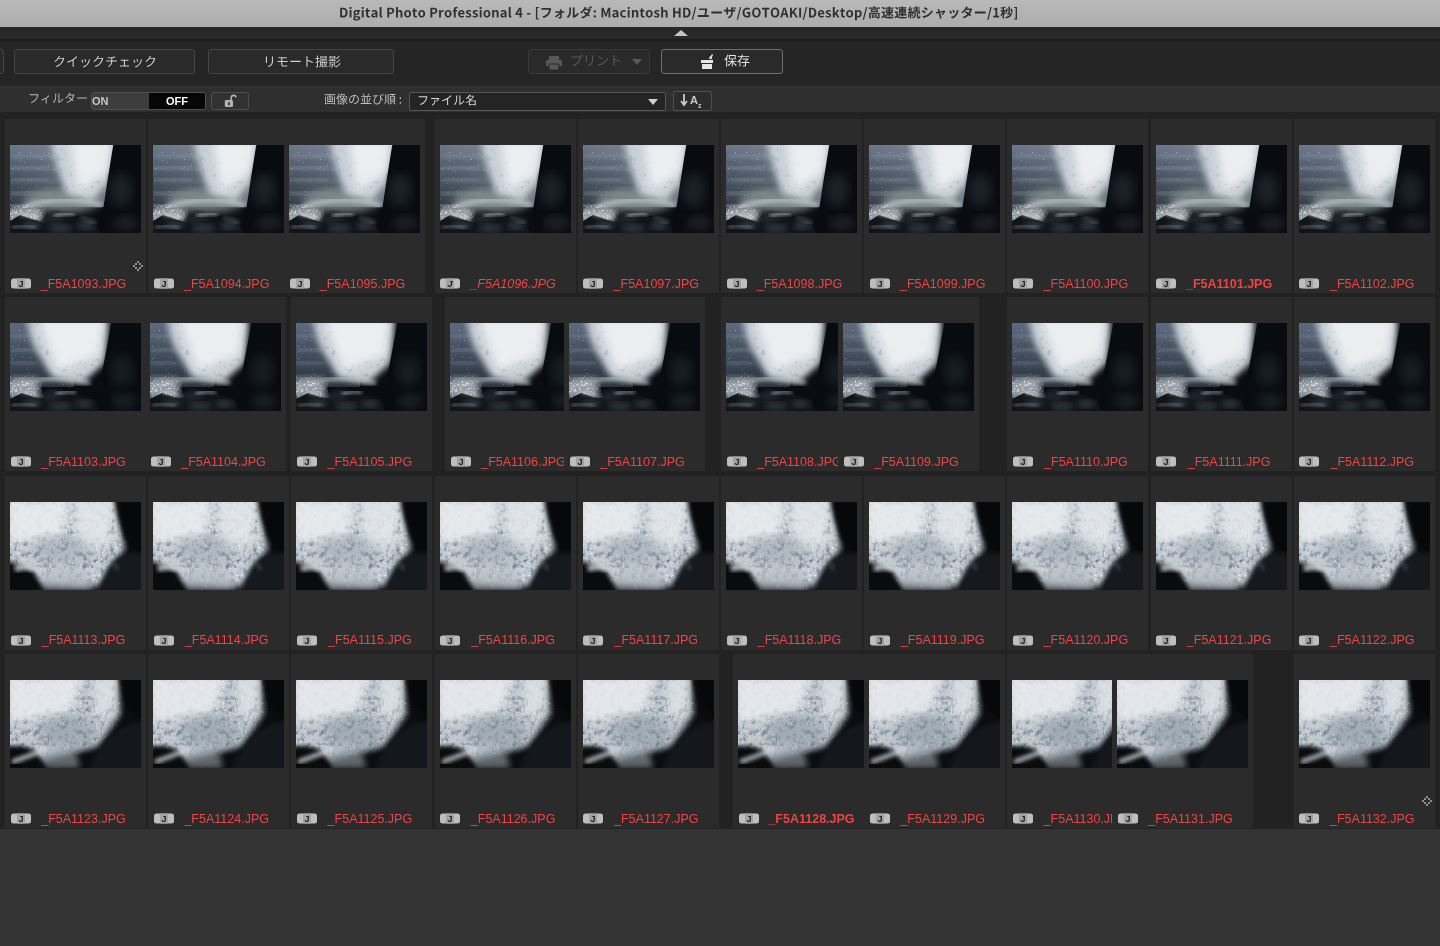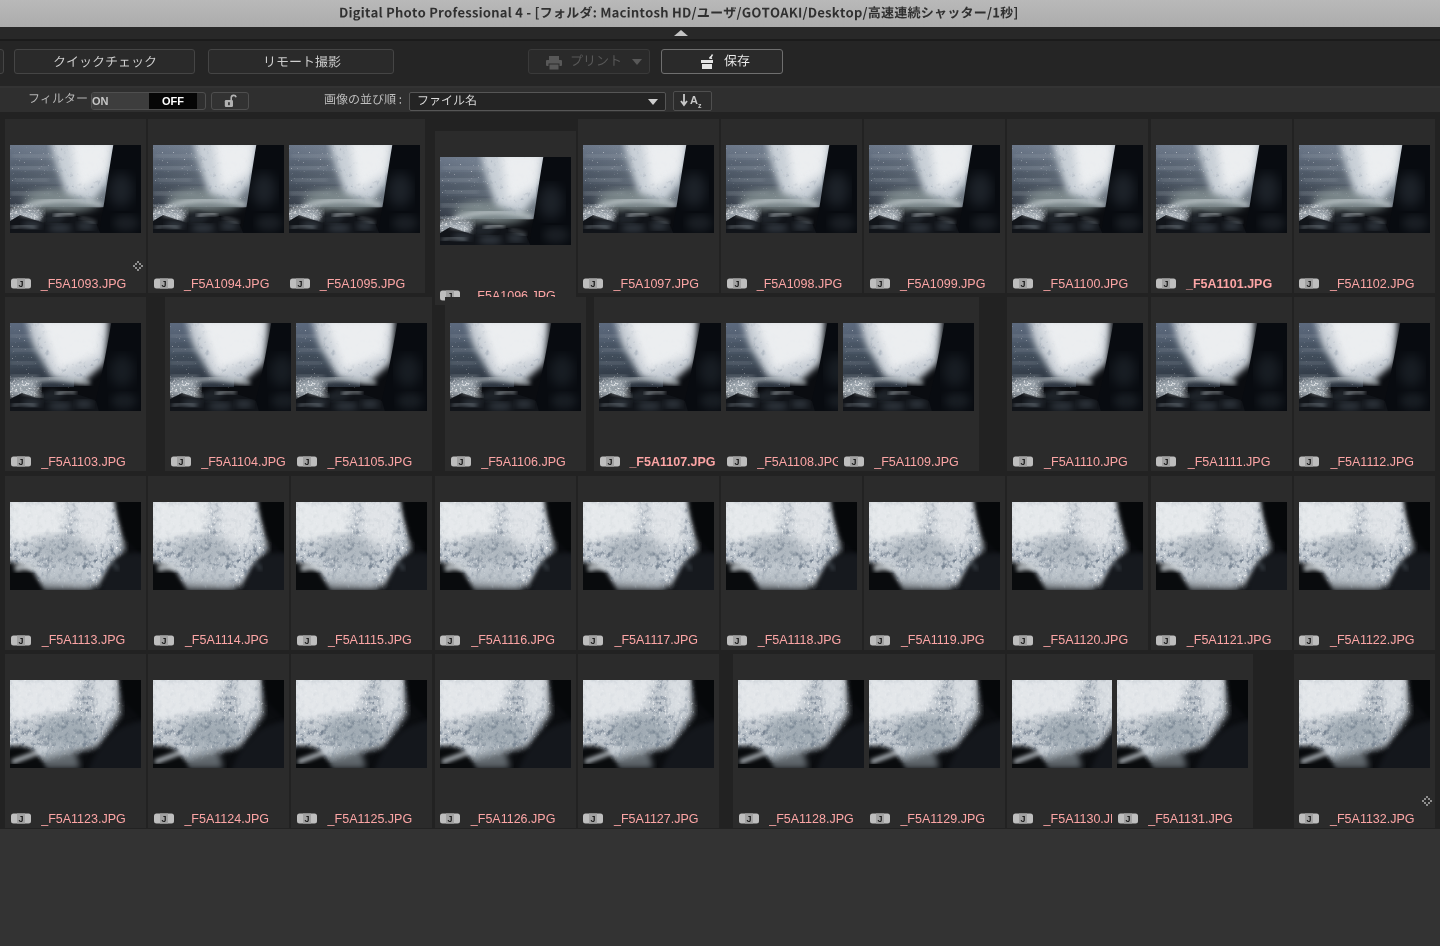--- a/index.html
+++ b/index.html
@@ -14,21 +14,21 @@
 .darkline{position:absolute;left:0;top:39px;width:1440px;height:2px;background:#1b1b1b;}
 .toolbar{position:absolute;left:0;top:41px;width:1440px;height:45px;background:#252525;}
 .tbtn{position:absolute;top:8px;height:25px;box-sizing:border-box;
   background:#2a2a2a;border:1px solid #454545;border-radius:3px;
   color:#cfcfcf;font-size:13px;text-align:center;line-height:24px;}
 .filterrow{position:absolute;left:0;top:88px;width:1440px;height:24px;background:#2f2f2f;}
 .gridbg{position:absolute;left:0;top:112px;width:1440px;height:717px;background:#222222;}
 .cell{position:absolute;width:141px;height:174px;background:#2b2b2b;}
 .thumb{position:absolute;left:5px;top:26px;width:131px;height:88px;}
 .fname{position:absolute;left:22px;right:6px;bottom:3.5px;height:13px;
-  text-align:center;font-size:12.5px;color:#fca5a5;}
+  text-align:center;font-size:12.5px;color:#ef4444;}
 .jbadge{position:absolute;left:4.5px;bottom:4px;width:22px;height:11px;}
 .spark{position:absolute;right:3px;bottom:22px;width:10px;height:10px;}
 </style></head><body>
 <svg width="0" height="0" style="position:absolute">
 <defs>
 <filter id="b2" color-interpolation-filters="sRGB">
         <feGaussianBlur stdDeviation="2"></feGaussianBlur>
       </filter>
 <filter id="b3" color-interpolation-filters="sRGB">
         <feGaussianBlur stdDeviation="3"></feGaussianBlur>
@@ -276,21 +276,21 @@
           <path transform="translate(0,11.4)" d="M7.8 -6.5H8.7V1H7.8ZM4 -4.5H12.4V-3.7H4ZM9 -4.2Q9.4 -3.4 10 -2.7Q10.6 -1.9 11.3 -1.3Q12 -0.7 12.8 -0.3Q12.6 -0.2 12.5 -0.1Q12.4 0.1 12.3 0.2Q12.1 0.4 12.1 0.5Q11.4 0 10.6 -0.7Q9.9 -1.4 9.3 -2.2Q8.7 -3 8.3 -3.9ZM7.5 -4.3 8.3 -4Q7.9 -3.1 7.2 -2.2Q6.6 -1.4 5.8 -0.7Q5.1 0 4.3 0.5Q4.2 0.3 4.1 0.2Q4 0.1 3.8 -0.1Q3.7 -0.2 3.6 -0.3Q4.4 -0.7 5.1 -1.3Q5.9 -1.9 6.5 -2.7Q7.1 -3.5 7.5 -4.3ZM5.9 -9.4V-7H10.7V-9.4ZM4.9 -10.3H11.7V-6.2H4.9ZM3.6 -10.9 4.5 -10.6Q4.1 -9.5 3.5 -8.4Q2.9 -7.4 2.2 -6.4Q1.6 -5.5 0.8 -4.8Q0.8 -4.9 0.7 -5.1Q0.6 -5.3 0.5 -5.4Q0.4 -5.6 0.3 -5.7Q1 -6.4 1.6 -7.2Q2.2 -8 2.7 -9Q3.2 -9.9 3.6 -10.9ZM2.2 -7.5 3.2 -8.5 3.2 -8.4V1H2.2Z M17.4 -3.5H25.4V-2.5H17.4ZM18.5 -6.8H23.8V-5.9H18.5ZM21 -4.7H22V-0.1Q22 0.3 21.9 0.5Q21.8 0.8 21.4 0.9Q21.1 1 20.5 1Q20 1 19.2 1Q19.1 0.8 19 0.6Q18.9 0.3 18.8 0.1Q19.3 0.1 19.7 0.1Q20 0.1 20.3 0.1Q20.6 0.1 20.7 0.1Q20.9 0.1 20.9 0.1Q21 0 21 -0.1ZM23.6 -6.8H23.8L24 -6.9L24.6 -6.4Q24.2 -6 23.8 -5.5Q23.3 -5.1 22.7 -4.7Q22.2 -4.3 21.7 -4Q21.6 -4.1 21.5 -4.3Q21.3 -4.4 21.2 -4.5Q21.6 -4.8 22.1 -5.2Q22.5 -5.5 22.9 -5.9Q23.3 -6.3 23.6 -6.6ZM13.8 -9.2H25.2V-8.3H13.8ZM18 -10.9 19 -10.7Q18.6 -9.2 17.9 -7.7Q17.2 -6.3 16.2 -5Q15.2 -3.7 13.9 -2.8Q13.9 -2.9 13.8 -3.1Q13.7 -3.2 13.6 -3.4Q13.5 -3.6 13.4 -3.7Q14.3 -4.3 15 -5.1Q15.7 -6 16.3 -6.9Q16.9 -7.9 17.3 -8.9Q17.7 -9.9 18 -10.9ZM15.5 -5.6H16.4V1H15.5Z" fill="#ececec"></path>
         </svg></div>
  </div>
 </div>
 <div class="filterrow">
  <div style="position:absolute;left:28px;top:4px;"><svg width="61" height="16" viewBox="0 0 61 16">
         <path transform="translate(0,10.6)" d="M10.3 -8Q10.3 -7.9 10.2 -7.7Q10.2 -7.6 10.2 -7.4Q10.1 -6.9 9.9 -6.3Q9.7 -5.8 9.5 -5.2Q9.3 -4.5 9 -4Q8.7 -3.4 8.4 -3Q7.8 -2.3 7.1 -1.7Q6.5 -1 5.6 -0.6Q4.7 -0.1 3.6 0.3L2.8 -0.6Q4 -0.9 4.9 -1.4Q5.7 -1.8 6.4 -2.3Q7 -2.9 7.5 -3.5Q7.9 -4.1 8.3 -4.8Q8.6 -5.5 8.8 -6.2Q9 -6.9 9.1 -7.4Q8.9 -7.4 8.4 -7.4Q8 -7.4 7.3 -7.4Q6.7 -7.4 6 -7.4Q5.3 -7.4 4.7 -7.4Q4 -7.4 3.6 -7.4Q3.1 -7.4 2.9 -7.4Q2.6 -7.4 2.3 -7.4Q2 -7.4 1.7 -7.4V-8.5Q1.9 -8.4 2.1 -8.4Q2.3 -8.4 2.5 -8.4Q2.8 -8.4 2.9 -8.4Q3.1 -8.4 3.5 -8.4Q3.8 -8.4 4.3 -8.4Q4.8 -8.4 5.4 -8.4Q6 -8.4 6.6 -8.4Q7.2 -8.4 7.7 -8.4Q8.2 -8.4 8.5 -8.4Q8.8 -8.4 9 -8.4Q9.1 -8.4 9.3 -8.4Q9.4 -8.4 9.6 -8.4Z M13.5 -3.1Q14.3 -3.3 15.1 -3.6Q15.9 -3.9 16.6 -4.3Q17.3 -4.6 17.8 -4.9Q18.4 -5.3 18.9 -5.7Q19.4 -6.1 19.9 -6.5Q20.3 -7 20.6 -7.4L21.4 -6.6Q21 -6.3 20.5 -5.8Q20 -5.4 19.4 -4.9Q18.8 -4.5 18.2 -4.1Q17.8 -3.9 17.3 -3.6Q16.8 -3.4 16.3 -3.1Q15.7 -2.9 15.1 -2.6Q14.5 -2.4 13.9 -2.2ZM17.7 -4.4 18.7 -4.6V-0.1Q18.7 0.1 18.7 0.3Q18.7 0.5 18.7 0.7Q18.7 0.8 18.7 0.9H17.6Q17.6 0.8 17.7 0.7Q17.7 0.5 17.7 0.3Q17.7 0.1 17.7 -0.1Z M30.3 -0.3Q30.3 -0.4 30.3 -0.6Q30.4 -0.7 30.4 -0.9Q30.4 -1 30.4 -1.5Q30.4 -1.9 30.4 -2.5Q30.4 -3.1 30.4 -3.7Q30.4 -4.4 30.4 -5.1Q30.4 -5.8 30.4 -6.5Q30.4 -7.1 30.4 -7.5Q30.4 -8 30.4 -8.1Q30.4 -8.5 30.3 -8.7Q30.3 -8.9 30.3 -9H31.4Q31.4 -8.9 31.4 -8.7Q31.4 -8.5 31.4 -8.1Q31.4 -7.9 31.4 -7.5Q31.4 -7.1 31.4 -6.5Q31.4 -5.9 31.4 -5.2Q31.4 -4.5 31.4 -3.8Q31.4 -3.2 31.4 -2.6Q31.4 -2 31.4 -1.6Q31.4 -1.3 31.4 -1.2Q31.9 -1.4 32.6 -1.9Q33.2 -2.3 33.8 -2.9Q34.4 -3.5 34.9 -4.1L35.4 -3.3Q34.9 -2.6 34.2 -2Q33.5 -1.4 32.8 -0.9Q32 -0.3 31.3 0Q31.2 0.1 31.1 0.2Q31 0.2 30.9 0.3ZM24.8 -0.3Q25.5 -0.9 26.1 -1.6Q26.6 -2.4 26.9 -3.3Q27 -3.7 27.1 -4.3Q27.2 -4.9 27.2 -5.6Q27.2 -6.3 27.2 -6.9Q27.2 -7.6 27.2 -8.1Q27.2 -8.4 27.2 -8.6Q27.2 -8.8 27.2 -9H28.3Q28.3 -8.9 28.2 -8.8Q28.2 -8.6 28.2 -8.4Q28.2 -8.3 28.2 -8.1Q28.2 -7.6 28.2 -6.9Q28.2 -6.2 28.1 -5.5Q28.1 -4.8 28 -4.1Q28 -3.4 27.8 -3Q27.6 -2 27 -1.2Q26.5 -0.3 25.7 0.3Z M41 -5.5Q41.6 -5.2 42.2 -4.8Q42.8 -4.3 43.5 -3.9Q44.1 -3.5 44.7 -3Q45.2 -2.6 45.7 -2.3L45 -1.4Q44.6 -1.8 44 -2.3Q43.4 -2.7 42.8 -3.2Q42.2 -3.6 41.5 -4.1Q40.9 -4.5 40.3 -4.8ZM46.5 -7.7Q46.4 -7.6 46.3 -7.4Q46.2 -7.2 46.2 -7Q46 -6.4 45.7 -5.7Q45.4 -5 45 -4.3Q44.6 -3.6 44 -2.9Q43.2 -1.9 42 -1Q40.8 -0.1 39.1 0.5L38.2 -0.2Q39.4 -0.6 40.3 -1.1Q41.2 -1.6 41.9 -2.2Q42.6 -2.8 43.2 -3.5Q43.7 -4 44 -4.7Q44.4 -5.3 44.7 -6Q45 -6.6 45.1 -7.2H40.7L41.1 -8.1H44.9Q45.1 -8.1 45.3 -8.1Q45.5 -8.1 45.7 -8.2ZM42.4 -9.4Q42.3 -9.2 42.1 -8.9Q42 -8.6 41.9 -8.5Q41.5 -7.8 41 -7Q40.4 -6.3 39.6 -5.5Q38.9 -4.7 37.9 -4L37.1 -4.6Q38.1 -5.3 38.9 -6Q39.7 -6.8 40.2 -7.5Q40.7 -8.3 41 -8.8Q41 -9 41.2 -9.3Q41.3 -9.5 41.3 -9.8Z M49.2 -5.2Q49.4 -5.2 49.7 -5.2Q49.9 -5.2 50.2 -5.1Q50.6 -5.1 50.9 -5.1Q51.1 -5.1 51.5 -5.1Q51.9 -5.1 52.4 -5.1Q53 -5.1 53.6 -5.1Q54.2 -5.1 54.8 -5.1Q55.4 -5.1 55.9 -5.1Q56.5 -5.1 56.9 -5.1Q57.3 -5.1 57.5 -5.1Q57.9 -5.1 58.2 -5.2Q58.6 -5.2 58.8 -5.2V-4Q58.6 -4 58.2 -4.1Q57.9 -4.1 57.5 -4.1Q57.3 -4.1 56.9 -4.1Q56.5 -4.1 55.9 -4.1Q55.4 -4.1 54.8 -4.1Q54.2 -4.1 53.6 -4.1Q53 -4.1 52.4 -4.1Q51.9 -4.1 51.5 -4.1Q51.1 -4.1 50.9 -4.1Q50.4 -4.1 50 -4.1Q49.5 -4 49.2 -4Z" fill="#b8b8b8"></path>
       </svg></div>
  <div style="position:absolute;left:91px;top:4px;width:115px;height:18px;border:1px solid #4f4f4f;border-radius:3px;box-sizing:border-box;overflow:hidden;">
    <div style="position:absolute;left:0;top:0;width:57px;height:32px;background:#3d3d3d;color:#c6c6c6;font-size:11px;font-weight:bold;text-align:left;line-height:17px;">ON</div>
-   <div style="position:absolute;left:57px;top:0;width:48px;height:16px;background:#060606;color:#ffffff;font-size:11px;font-weight:bold;text-align:center;line-height:17px;">OFF</div>
+   <div style="position:absolute;left:57px;top:0;width:56px;height:16px;background:#060606;color:#ffffff;font-size:11px;font-weight:bold;text-align:center;line-height:17px;">OFF</div>
  </div>
  <div style="position:absolute;left:211px;top:4px;width:38px;height:18px;border:1px solid #4f4f4f;border-radius:3px;box-sizing:border-box;background:#323232;">
    <svg width="15" height="15" viewBox="0 0 15 15" style="position:absolute;left:11px;top:1px;">
      <path d="M8.2,6.2 L8.2,3.6 A2.5,2.5 0 0 1 13.1,3.2" stroke="#b2b2b2" stroke-width="1.6" fill="none"></path>
      <rect x="1.8" y="6" width="8.2" height="7" rx="1.2" fill="#b2b2b2"></rect>
      <rect x="5.1" y="8.2" width="1.7" height="3" fill="#323232"></rect>
    </svg>
  </div>
  <div style="position:absolute;left:324px;top:5px;"><svg width="79" height="16" viewBox="0 0 79 16">
         <path transform="translate(0,10.6)" d="M1.6 -0.7H10.5V0.2H1.6ZM0.7 -9.3H11.3V-8.4H0.7ZM1.1 -7.2H1.9V1H1.1ZM10.1 -7.2H11V0.9H10.1ZM5.5 -9H6.4V-6.7H5.5ZM5.6 -6.8H6.4V-2H5.6ZM3.8 -4.1V-2.5H8.1V-4.1ZM3.8 -6.3V-4.8H8.1V-6.3ZM3.1 -7.1H8.9V-1.7H3.1Z M17.7 -10.1 18.5 -9.9Q18.1 -9.1 17.4 -8.2Q16.7 -7.3 15.7 -6.6Q15.6 -6.7 15.4 -6.8Q15.2 -7 15 -7.1Q15.6 -7.5 16.2 -8Q16.7 -8.5 17 -9.1Q17.4 -9.6 17.7 -10.1ZM17.7 -9.3H20.6V-8.6H17.2ZM16.9 -7.1V-5.7H22.2V-7.1ZM16 -7.7H23.1V-5H16ZM19.1 -7.4H19.9V-5.4H19.1ZM19.1 -5.6 19.8 -5.3Q19.3 -4.9 18.7 -4.5Q18 -4 17.3 -3.7Q16.5 -3.3 15.8 -3.1Q15.8 -3.2 15.7 -3.3Q15.6 -3.4 15.5 -3.5Q15.4 -3.7 15.3 -3.7Q16 -3.9 16.7 -4.2Q17.4 -4.5 18.1 -4.9Q18.7 -5.2 19.1 -5.6ZM17.9 -4.3 18.5 -4.7Q19.1 -4.2 19.6 -3.6Q20 -3 20.2 -2.4Q20.4 -1.7 20.4 -1.1Q20.4 -0.5 20.3 -0.1Q20.1 0.4 19.8 0.6Q19.5 0.8 19.2 0.9Q19 1 18.6 1Q18.4 1 18.2 1Q17.9 0.9 17.7 0.9Q17.7 0.8 17.6 0.6Q17.6 0.3 17.5 0.2Q17.8 0.2 18 0.2Q18.3 0.2 18.4 0.2Q18.7 0.2 18.8 0.2Q19 0.1 19.2 0Q19.4 -0.2 19.6 -0.7Q19.7 -1.2 19.5 -1.8Q19.4 -2.4 19 -3.1Q18.6 -3.8 17.9 -4.3ZM18.9 -3.9 19.5 -3.5Q19.1 -3.1 18.4 -2.7Q17.8 -2.3 17.2 -2Q16.5 -1.6 15.9 -1.4Q15.8 -1.5 15.7 -1.7Q15.5 -1.9 15.4 -2Q16 -2.2 16.7 -2.5Q17.4 -2.8 18 -3.2Q18.6 -3.5 18.9 -3.9ZM19.6 -2.6 20.2 -2.1Q19.7 -1.6 18.9 -1.1Q18.1 -0.6 17.3 -0.1Q16.5 0.4 15.7 0.7Q15.6 0.5 15.5 0.3Q15.3 0.1 15.2 -0Q15.8 -0.2 16.4 -0.5Q17 -0.8 17.6 -1.1Q18.2 -1.4 18.7 -1.8Q19.2 -2.2 19.6 -2.6ZM22.8 -4.7 23.4 -4.1Q23 -3.7 22.4 -3.3Q21.8 -2.9 21.3 -2.6L20.8 -3.1Q21.1 -3.3 21.5 -3.6Q21.8 -3.8 22.2 -4.1Q22.5 -4.4 22.8 -4.7ZM20.4 -5.5Q20.7 -4.4 21.1 -3.3Q21.6 -2.3 22.2 -1.5Q22.8 -0.7 23.6 -0.3Q23.5 -0.2 23.4 -0.1Q23.3 0.1 23.2 0.2Q23.1 0.3 23 0.4Q22.2 -0.1 21.5 -1Q20.9 -1.8 20.4 -3Q20 -4.1 19.7 -5.3ZM20.3 -9.3H20.5L20.7 -9.4L21.2 -9Q21 -8.5 20.6 -8Q20.2 -7.5 19.8 -7.1Q19.7 -7.2 19.6 -7.4Q19.4 -7.5 19.3 -7.6Q19.6 -7.9 19.9 -8.4Q20.2 -8.8 20.3 -9.2ZM14.8 -10 15.6 -9.8Q15.3 -8.7 14.8 -7.7Q14.4 -6.7 13.8 -5.8Q13.3 -4.9 12.7 -4.2Q12.6 -4.3 12.6 -4.5Q12.5 -4.7 12.4 -4.8Q12.3 -5 12.2 -5.1Q12.7 -5.7 13.2 -6.5Q13.7 -7.3 14.1 -8.2Q14.5 -9.1 14.8 -10ZM13.8 -7.1 14.7 -7.9 14.7 -7.9V1H13.8Z M30.8 -8.2Q30.6 -7.3 30.5 -6.2Q30.3 -5.2 30 -4.3Q29.6 -3 29.2 -2.2Q28.7 -1.4 28.2 -0.9Q27.7 -0.5 27.2 -0.5Q26.7 -0.5 26.2 -0.9Q25.7 -1.3 25.4 -2Q25.1 -2.7 25.1 -3.7Q25.1 -4.7 25.5 -5.6Q25.9 -6.5 26.6 -7.1Q27.3 -7.8 28.2 -8.2Q29.2 -8.6 30.3 -8.6Q31.4 -8.6 32.2 -8.3Q33 -7.9 33.6 -7.3Q34.3 -6.7 34.6 -5.9Q34.9 -5.1 34.9 -4.2Q34.9 -2.9 34.4 -2Q33.8 -1 32.8 -0.4Q31.8 0.2 30.4 0.4L29.8 -0.5Q30.1 -0.5 30.4 -0.6Q30.7 -0.6 30.9 -0.7Q31.4 -0.8 32 -1.1Q32.5 -1.4 33 -1.8Q33.4 -2.2 33.7 -2.9Q33.9 -3.5 33.9 -4.2Q33.9 -5 33.7 -5.6Q33.4 -6.2 33 -6.7Q32.5 -7.2 31.8 -7.5Q31.2 -7.7 30.3 -7.7Q29.3 -7.7 28.5 -7.4Q27.7 -7 27.1 -6.4Q26.6 -5.9 26.3 -5.2Q26 -4.5 26 -3.8Q26 -3.1 26.2 -2.6Q26.4 -2.1 26.7 -1.9Q27 -1.6 27.2 -1.6Q27.5 -1.6 27.8 -1.9Q28.1 -2.2 28.4 -2.8Q28.7 -3.5 29 -4.5Q29.3 -5.3 29.5 -6.3Q29.7 -7.3 29.8 -8.2Z M37 -7.7H47.1V-6.8H37ZM36.6 -0.5H47.4V0.4H36.6ZM40.2 -7.1H41.1V-0H40.2ZM42.8 -7.1H43.7V0H42.8ZM45.6 -5.8 46.6 -5.5Q46.4 -4.9 46.1 -4.1Q45.8 -3.4 45.6 -2.8Q45.3 -2.1 45.1 -1.6L44.3 -1.8Q44.5 -2.4 44.8 -3Q45 -3.7 45.2 -4.4Q45.5 -5.2 45.6 -5.8ZM44.6 -10.1 45.6 -9.8Q45.3 -9.2 44.9 -8.6Q44.5 -8 44.2 -7.6L43.4 -7.9Q43.6 -8.2 43.8 -8.5Q44.1 -8.9 44.3 -9.3Q44.5 -9.7 44.6 -10.1ZM37.5 -5.4 38.3 -5.6Q38.6 -5 38.9 -4.4Q39.1 -3.7 39.3 -3Q39.5 -2.4 39.5 -1.8L38.7 -1.6Q38.6 -2.1 38.5 -2.8Q38.3 -3.4 38.1 -4.1Q37.8 -4.8 37.5 -5.4ZM38.6 -9.7 39.4 -10.1Q39.7 -9.6 40.1 -9Q40.4 -8.4 40.6 -8L39.7 -7.6Q39.6 -7.9 39.5 -8.3Q39.3 -8.7 39 -9.1Q38.8 -9.4 38.6 -9.7Z M56.6 -8.7Q56.7 -8.1 56.8 -7.5Q57 -6.9 57.3 -6.2Q57.6 -5.5 58 -4.9Q58.5 -4.2 59.1 -3.6L58.5 -2.8Q57.8 -3.5 57.3 -4.3Q56.8 -5.2 56.4 -6.2Q56 -7.2 55.6 -8.4ZM49.1 -8Q49.4 -8 49.7 -8Q50.1 -8.1 50.7 -8.1Q51.2 -8.2 51.8 -8.3Q52.3 -8.3 52.8 -8.4Q53.3 -8.5 53.5 -8.6L53.8 -7.8Q53.7 -7.8 53.5 -7.7Q53.3 -7.7 53.2 -7.6Q52.9 -7.4 52.6 -7.1Q52.3 -6.7 51.9 -6.2Q51.6 -5.8 51.3 -5.2Q51 -4.6 50.8 -3.9Q50.6 -3.2 50.6 -2.5Q50.6 -1.8 50.8 -1.4Q50.9 -0.9 51.3 -0.7Q51.6 -0.4 52 -0.3Q52.4 -0.2 52.9 -0.2Q54.3 -0.2 55.1 -1.2Q55.9 -2.1 56.1 -3.9Q56.3 -5.6 55.8 -8L56.7 -6.3Q56.9 -5.3 56.9 -4.3Q56.9 -3.3 56.7 -2.4Q56.5 -1.4 56 -0.7Q55.6 -0 54.8 0.4Q54 0.8 52.9 0.8Q52.2 0.8 51.6 0.6Q51 0.4 50.5 0Q50.1 -0.4 49.9 -0.9Q49.6 -1.5 49.6 -2.3Q49.6 -3.1 49.8 -3.8Q50 -4.6 50.3 -5.2Q50.7 -5.9 51.1 -6.4Q51.5 -7 51.9 -7.4Q51.6 -7.4 51.2 -7.3Q50.8 -7.3 50.4 -7.2Q50 -7.2 49.8 -7.1Q49.7 -7.1 49.5 -7.1Q49.3 -7.1 49.2 -7ZM57.6 -9.4Q57.8 -9.1 57.9 -8.8Q58.1 -8.5 58.2 -8.2Q58.4 -7.9 58.4 -7.7L57.8 -7.4Q57.7 -7.7 57.6 -8Q57.4 -8.3 57.3 -8.6Q57.2 -8.9 57 -9.2ZM58.9 -9.8Q59 -9.5 59.3 -9Q59.5 -8.5 59.7 -8.2L59.1 -7.9Q58.9 -8.3 58.7 -8.8Q58.5 -9.3 58.3 -9.6Z M64.4 -9.7H65.1V0.5H64.4ZM62.7 -8.8H63.4V-0.8H62.7ZM61.1 -9.6H61.8V-4.8Q61.8 -3.7 61.8 -2.7Q61.7 -1.7 61.5 -0.8Q61.3 0.1 60.9 0.9Q60.9 0.8 60.8 0.7Q60.6 0.6 60.5 0.5Q60.4 0.4 60.3 0.4Q60.8 -0.7 61 -2Q61.1 -3.3 61.1 -4.8ZM65.7 -9.5H71.4V-8.7H65.7ZM66.9 -5.1V-3.9H70.2V-5.1ZM66.9 -3.2V-2H70.2V-3.2ZM66.9 -6.9V-5.7H70.2V-6.9ZM66.1 -7.6H71.1V-1.3H66.1ZM68.2 -9.1 69.1 -9Q69 -8.5 68.8 -8Q68.7 -7.4 68.5 -7.1L67.8 -7.2Q67.8 -7.5 67.9 -7.8Q68 -8.2 68.1 -8.5Q68.1 -8.9 68.2 -9.1ZM67.3 -1.1 68.1 -0.6Q67.8 -0.3 67.4 -0Q67 0.3 66.6 0.5Q66.1 0.8 65.7 1Q65.6 0.9 65.4 0.7Q65.3 0.5 65.1 0.4Q65.5 0.2 66 -0Q66.4 -0.3 66.7 -0.5Q67.1 -0.8 67.3 -1.1ZM69 -0.6 69.7 -1Q70 -0.8 70.4 -0.6Q70.8 -0.3 71.1 -0Q71.5 0.2 71.7 0.5L71 1Q70.8 0.7 70.5 0.5Q70.1 0.2 69.7 -0.1Q69.4 -0.4 69 -0.6Z M76.4 -4.7Q76 -4.7 75.8 -4.9Q75.6 -5.1 75.6 -5.5Q75.6 -5.9 75.8 -6.1Q76 -6.4 76.4 -6.4Q76.7 -6.4 76.9 -6.1Q77.1 -5.9 77.1 -5.5Q77.1 -5.1 76.9 -4.9Q76.7 -4.7 76.4 -4.7ZM76.4 0.2Q76 0.2 75.8 -0.1Q75.6 -0.3 75.6 -0.7Q75.6 -1.1 75.8 -1.3Q76 -1.5 76.4 -1.5Q76.7 -1.5 76.9 -1.3Q77.1 -1.1 77.1 -0.7Q77.1 -0.3 76.9 -0.1Q76.7 0.2 76.4 0.2Z" fill="#c0c0c0"></path>
@@ -333,21 +333,21 @@
   </div>
 <div class="cell" style="left:284px;top:119.0px;">
     <svg class="thumb" width="131" height="88">
       <use href="#t1"></use>
     </svg>
     <svg class="jbadge" width="22" height="11">
       <use href="#jb"></use>
     </svg>
     <div class="fname">_F5A1095.JPG</div>
   </div>
-<div class="cell" style="left:434.59999999999997px;top:131px;">
+<div class="cell" style="left:434.59999999999997px;top:119.0px;font-style:italic;">
     <svg class="thumb" width="131" height="88">
       <use href="#t1"></use>
     </svg>
     <svg class="jbadge" width="22" height="11">
       <use href="#jb"></use>
     </svg>
     <div class="fname">_F5A1096.JPG</div>
   </div>
 <div class="cell" style="left:577.8px;top:119.0px;">
     <svg class="thumb" width="131" height="88">
@@ -405,21 +405,21 @@
   </div>
 <div class="cell" style="left:5.0px;top:297.4px;">
     <svg class="thumb" width="131" height="88">
       <use href="#t2"></use>
     </svg>
     <svg class="jbadge" width="22" height="11">
       <use href="#jb"></use>
     </svg>
     <div class="fname">_F5A1103.JPG</div>
   </div>
-<div class="cell" style="left:165px;top:297.4px;">
+<div class="cell" style="left:145px;top:297.4px;">
     <svg class="thumb" width="131" height="88">
       <use href="#t2"></use>
     </svg>
     <svg class="jbadge" width="22" height="11">
       <use href="#jb"></use>
     </svg>
     <div class="fname">_F5A1104.JPG</div>
   </div>
 <div class="cell" style="left:291.4px;top:297.4px;">
     <svg class="thumb" width="131" height="88">
@@ -432,21 +432,21 @@
   </div>
 <div class="cell" style="left:445px;top:297.4px;">
     <svg class="thumb" width="131" height="88">
       <use href="#t2"></use>
     </svg>
     <svg class="jbadge" width="22" height="11">
       <use href="#jb"></use>
     </svg>
     <div class="fname">_F5A1106.JPG</div>
   </div>
-<div class="cell" style="left:594px;top:297.4px;font-weight:bold;">
+<div class="cell" style="left:564px;top:297.4px;">
     <svg class="thumb" width="131" height="88">
       <use href="#t2"></use>
     </svg>
     <svg class="jbadge" width="22" height="11">
       <use href="#jb"></use>
     </svg>
     <div class="fname">_F5A1107.JPG</div>
   </div>
 <div class="cell" style="left:721.0px;top:297.4px;">
     <svg class="thumb" width="131" height="88">
@@ -621,21 +621,21 @@
   </div>
 <div class="cell" style="left:577.8px;top:654.2px;">
     <svg class="thumb" width="131" height="88">
       <use href="#t4"></use>
     </svg>
     <svg class="jbadge" width="22" height="11">
       <use href="#jb"></use>
     </svg>
     <div class="fname">_F5A1127.JPG</div>
   </div>
-<div class="cell" style="left:733px;top:654.2px;">
+<div class="cell" style="left:733px;top:654.2px;font-weight:bold;">
     <svg class="thumb" width="131" height="88">
       <use href="#t4"></use>
     </svg>
     <svg class="jbadge" width="22" height="11">
       <use href="#jb"></use>
     </svg>
     <div class="fname">_F5A1128.JPG</div>
   </div>
 <div class="cell" style="left:864.1999999999999px;top:654.2px;">
     <svg class="thumb" width="131" height="88">

